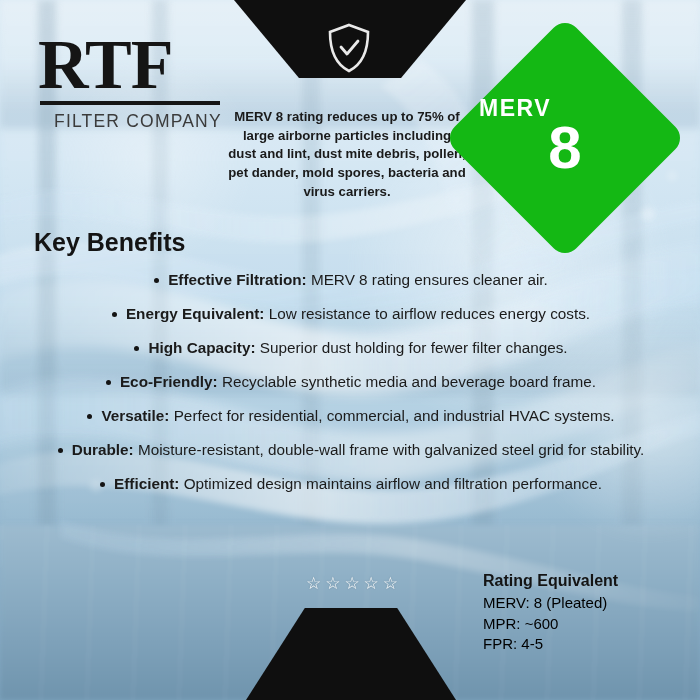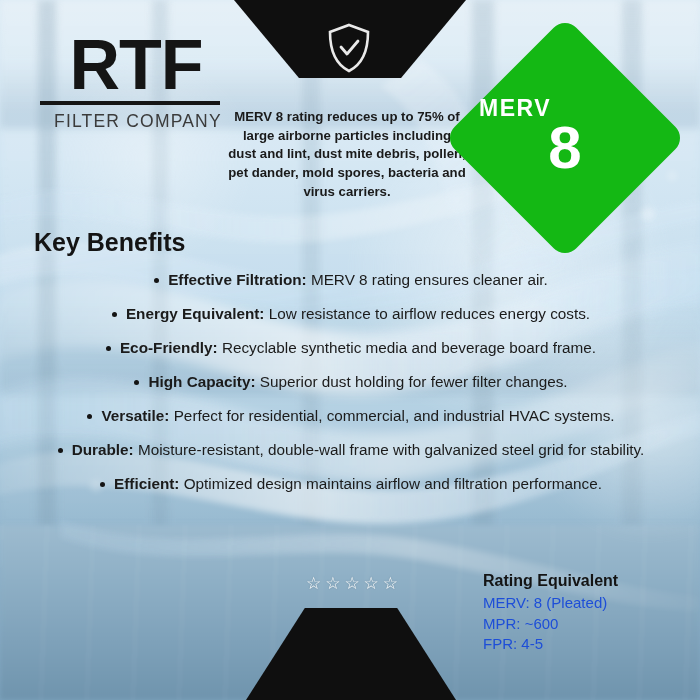--- a/index.html
+++ b/index.html
@@ -124,28 +124,27 @@
     text-shadow: 0 0 2px rgba(0,0,0,0.25);
   }
 
   
   .logo {
     position: absolute;
     left: 38px; top: 32px;
     width: 196px;
   }
   .logo-main {
-    font-family: Liberation Sans, sans-serif;
+    font-family: Liberation Serif, serif;
     font-weight: bold;
     font-size: 70px;
     letter-spacing: -1px;
     line-height: 0.95;
     color: #151515;
     margin: 0;
-    text-align: center;
   }
   .logo-rule {
     height: 4px;
     background: #151515;
     margin: 2px 0 6px 2px;
     width: 180px;
   }
   .logo-sub {
     font-size: 17.5px;
     letter-spacing: 1.2px;
@@ -239,21 +238,21 @@
     width: 200px;
   }
   .rating .title {
     font-size: 16px;
     font-weight: bold;
     color: #141414;
     margin-bottom: 3px;
   }
   .rating .line {
     font-size: 15px;
-    color: #1d4ed8;
+    color: #000000;
     line-height: 1.37;
   }
 </style>
 </head>
 <body>
 
 <div id="canvas">
 
   <div class="bg-base"></div>
   <div class="bg-windows"></div>
@@ -352,28 +351,28 @@
     <div class="benefit">
       <div class="dot"></div>
       <div class="text">
         <b>Energy Equivalent:</b><span> Low resistance to airflow reduces energy costs.</span>
       </div>
     </div>
 
     <div class="benefit">
       <div class="dot"></div>
       <div class="text">
+        <b>High Capacity:</b><span> Superior dust holding for fewer filter changes.</span>
+      </div>
+    </div>
+
+    <div class="benefit">
+      <div class="dot"></div>
+      <div class="text">
         <b>Eco-Friendly:</b><span> Recyclable synthetic media and beverage board frame.</span>
-      </div>
-    </div>
-
-    <div class="benefit">
-      <div class="dot"></div>
-      <div class="text">
-        <b>High Capacity:</b><span> Superior dust holding for fewer filter changes.</span>
       </div>
     </div>
 
     <div class="benefit">
       <div class="dot"></div>
       <div class="text">
         <b>Versatile:</b><span> Perfect for residential, commercial, and industrial HVAC systems.</span>
       </div>
     </div>
 

